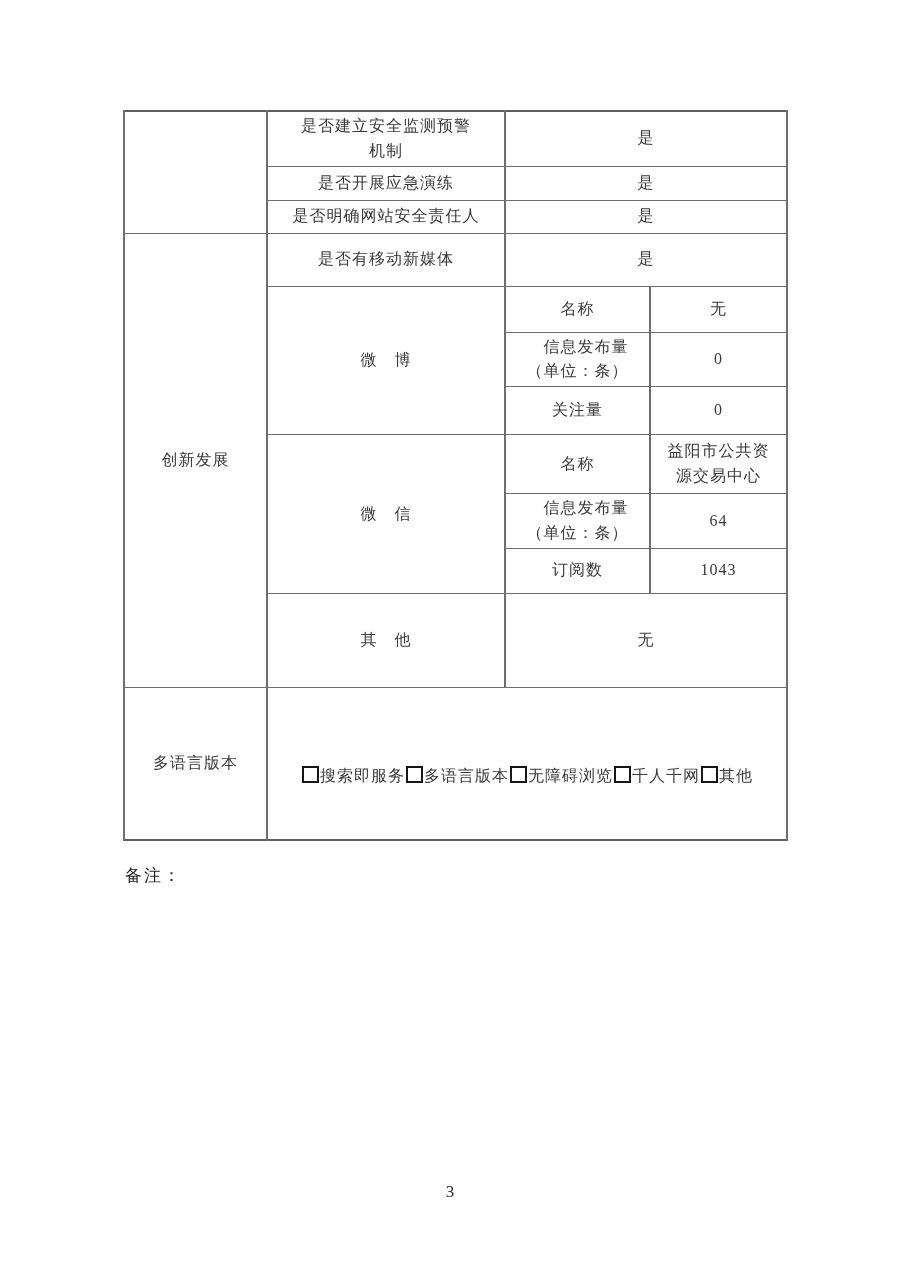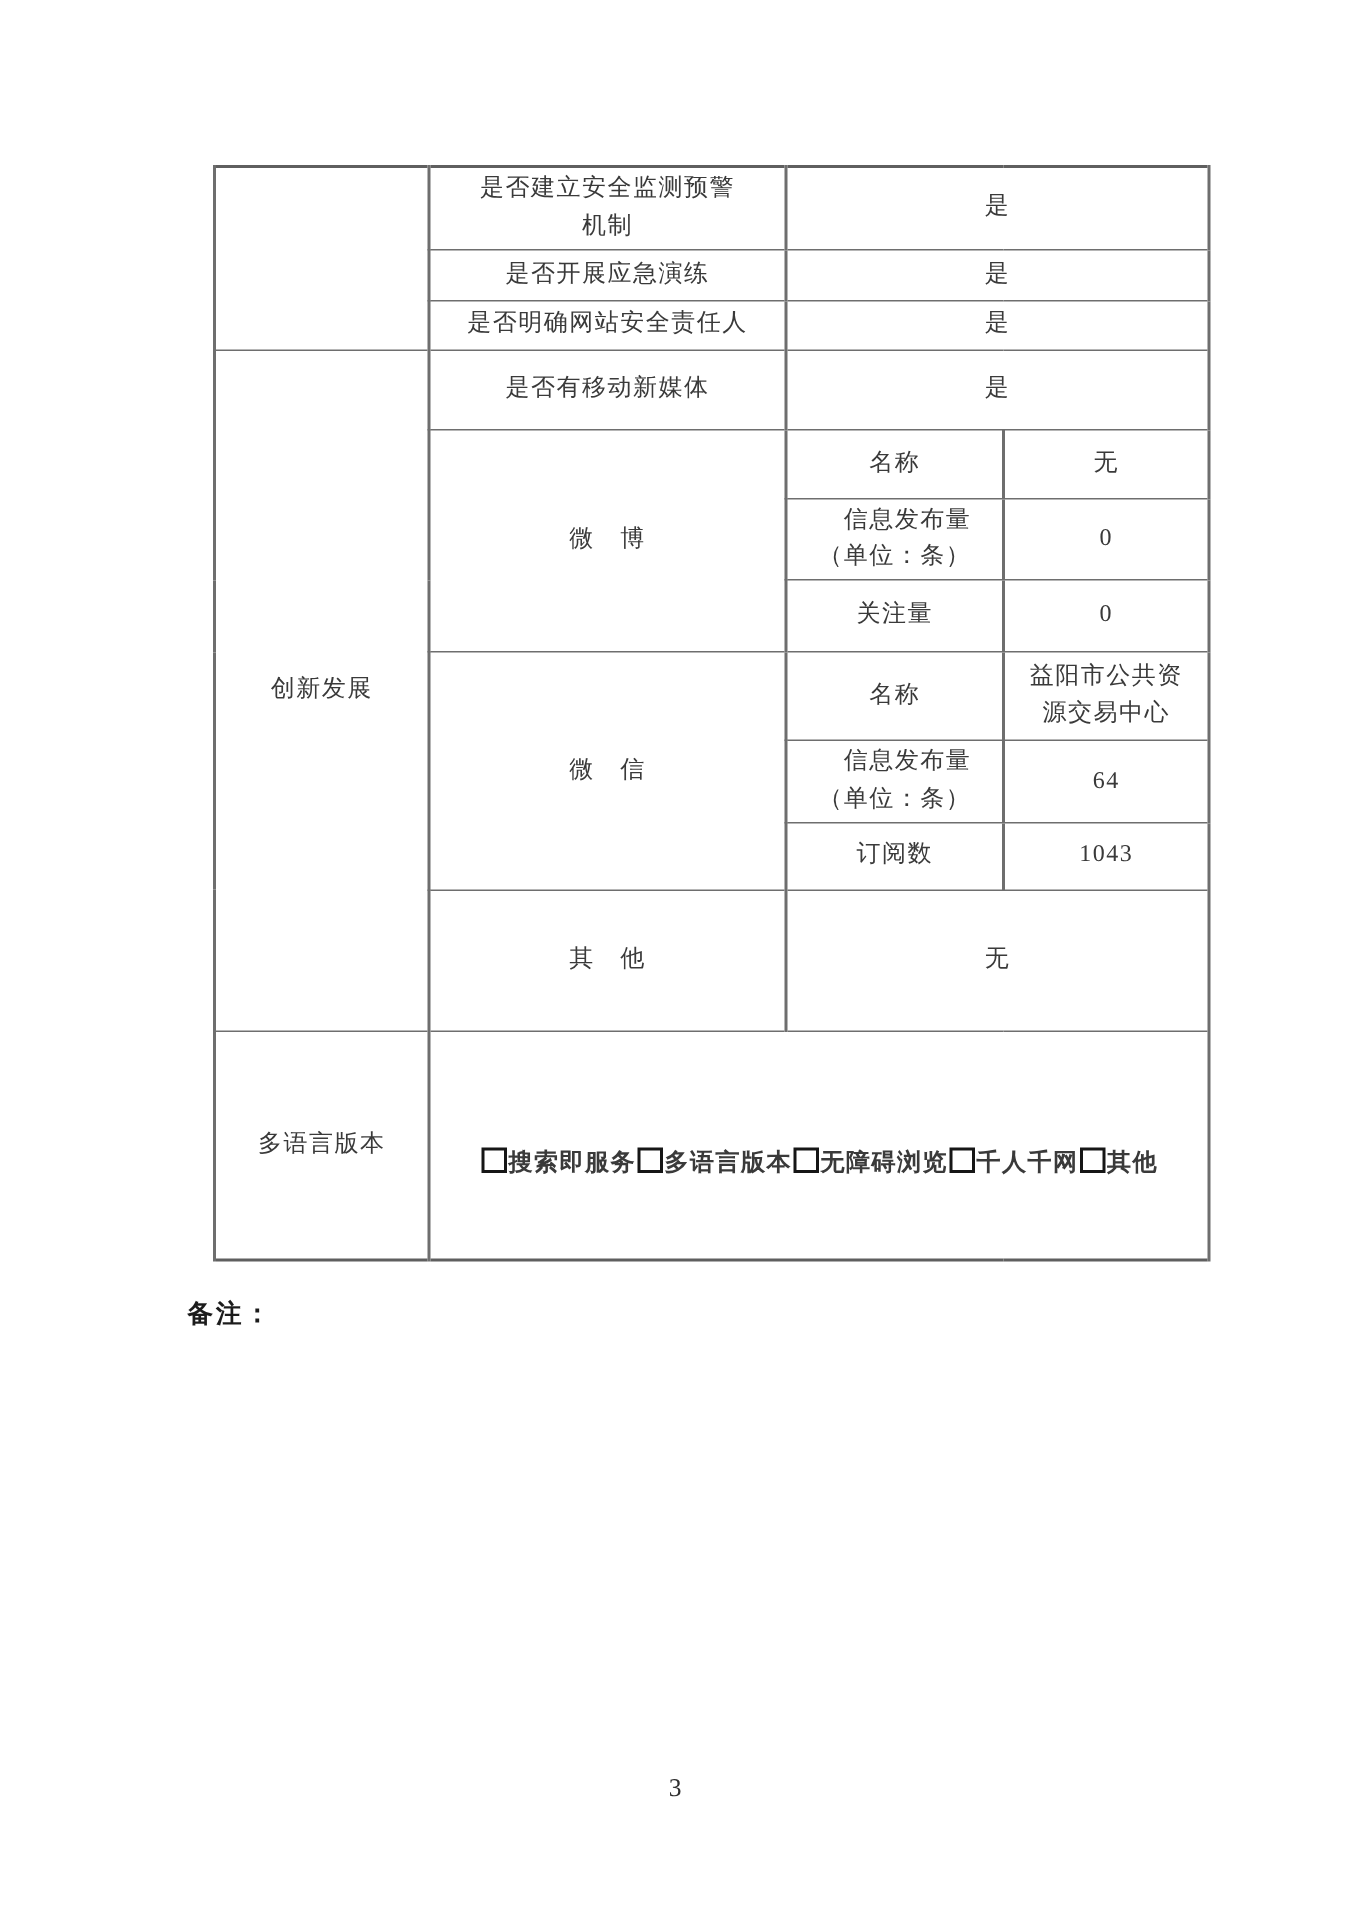--- a/index.html
+++ b/index.html
@@ -12,21 +12,21 @@
     width: 900px;
     height: 1272px;
     font-family: "Liberation Serif", "DejaVu Serif", serif;
     color: #3a3a3a;
     overflow: hidden;
   }
 
   
   table.report {
     position: absolute;
-    left: 142px;
+    left: 123px;
     top: 110px;
     width: 663px;
     border-collapse: collapse;
     table-layout: fixed;
     border: 2px solid #5f5f5f;
     padding-left: 44px;
   }
   table.report td {
     border: solid #6e6e6e;
     border-width: 1px 2px;
@@ -50,40 +50,39 @@
     text-align: right;
     white-space: pre-line;
   }
 
   
   td.innovation-cell {
     text-align: left;
     padding-left: 32px;
     letter-spacing: 1.5px;
     white-space: nowrap;
-    font-weight: bold;
   }
   .cb-item { white-space: nowrap; }
   .cb-box {
     display: inline-block;
     width: 13px;
     height: 13px;
     border: 2px solid #161616;
     vertical-align: -2px;
     margin: 0 1px 0 1px;
     background: #ffffff;
   }
 
   
   .notes {
     position: absolute;
     left: 125px;
     top: 864px;
     font-size: 17px;
-    font-weight: bold;
+    font-weight: normal;
     color: #1c1c1c;
     letter-spacing: 2px;
   }
   .page-number {
     position: absolute;
     left: 0;
     top: 1182px;
     width: 100%;
     text-align: center;
     font-size: 17px;

